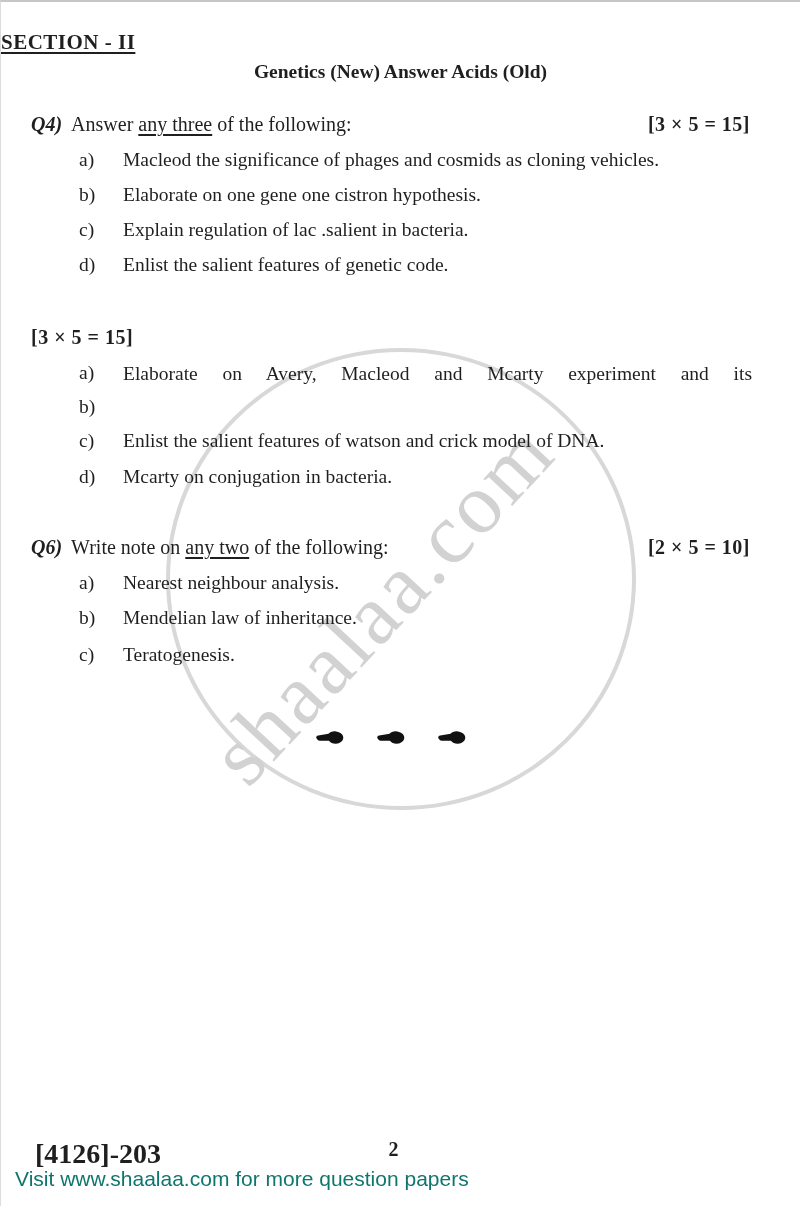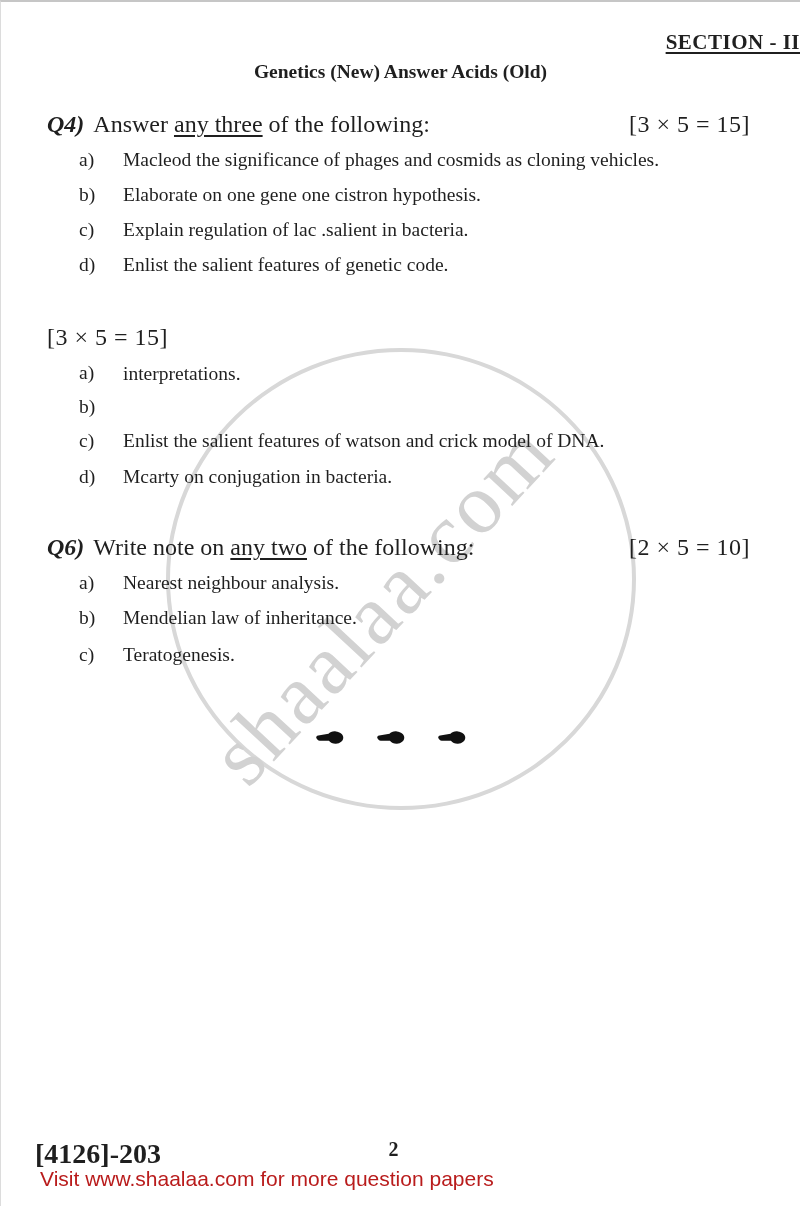--- a/index.html
+++ b/index.html
@@ -34,57 +34,57 @@
     font-size: 86px;
     letter-spacing: 3px;
     color: #d2d2d2;
     white-space: nowrap;
     pointer-events: none;
   }
 
   .content { position: relative; padding-top: 28px; }
 
   .title {
-    text-align: right;
+    text-align: left;
     font-weight: bold;
     font-size: 21px;
     line-height: 25px;
     letter-spacing: 0.5px;
     text-decoration: underline;
     text-decoration-thickness: 2px;
     text-underline-offset: 3px;
   }
   .subtitle {
     text-align: center;
     font-weight: bold;
     font-size: 19.5px;
     line-height: 24px;
     margin-top: 5px;
   }
 
   .qheader {
     display: flex;
     justify-content: space-between;
     align-items: baseline;
-    margin-left: 46px;
+    margin-left: 30px;
     margin-right: 50px;
-    font-size: 24px;
+    font-size: 20px;
     line-height: 27px;
   }
   .qheader .qlabel {
     font-weight: bold;
     font-style: italic;
     margin-right: 9px;
   }
   .qheader .u {
     text-decoration: underline;
     text-underline-offset: 3px;
   }
   .qheader .marks {
-    font-weight: normal;
+    font-weight: bold;
     letter-spacing: 0.5px;
     white-space: nowrap;
   }
   .mt-q4 { margin-top: 27px; }
   .mt-q5 { margin-top: 46px; }
   .mt-q6 { margin-top: 44px; }
 
   .item {
     display: flex;
     margin-left: 78px;
@@ -126,22 +126,21 @@
     left: 0; right: 14px; top: 1136px;
     text-align: center;
     font-weight: bold;
     font-size: 20px;
   }
   .visit-line {
     position: absolute;
     left: 14px; top: 1165px;
     font-family: "Liberation Sans", "DejaVu Sans", sans-serif;
     font-size: 21px;
-    color: #b91c1c;
-    margin-left: 25px;
+    color: #0f766e;
   }
 </style>
 </head>
 <body>
 
 <div class="page">
 
   <div class="wm-circle"></div>
   <div class="wm-text">shaalaa.com</div>
 
@@ -169,21 +168,21 @@
       <span class="letter">d)</span>
       <span class="itext">Enlist the salient features of genetic code.</span>
     </div>
 
     <div class="qheader mt-q5">
       <span class="marks">[3 × 5 = 15]</span>
     </div>
     <div class="item two mt-a">
       <span class="letter">a)</span>
       <span class="itext">
-        <div class="l2">interpretations.</div>
+        <div class="jfull">Elaborate on Avery, Macleod and Mcarty experiment and its</div>
       </span>
     </div>
     <div class="item two mt-7">
       <span class="letter">b)</span>
       <span class="itext">
       </span>
     </div>
     <div class="item mt-8">
       <span class="letter">c)</span>
       <span class="itext">Enlist the salient features of watson and crick model of DNA.</span>

